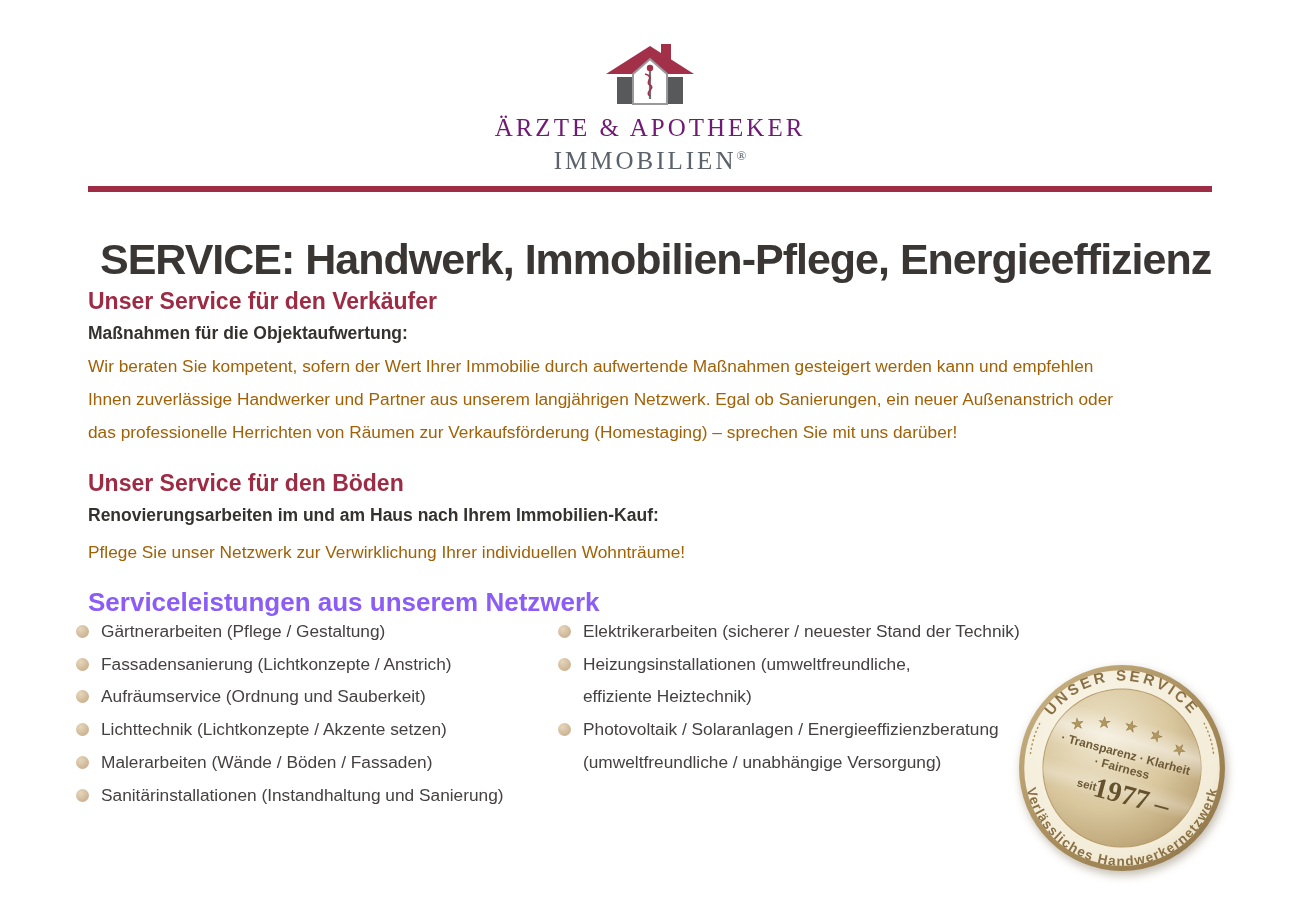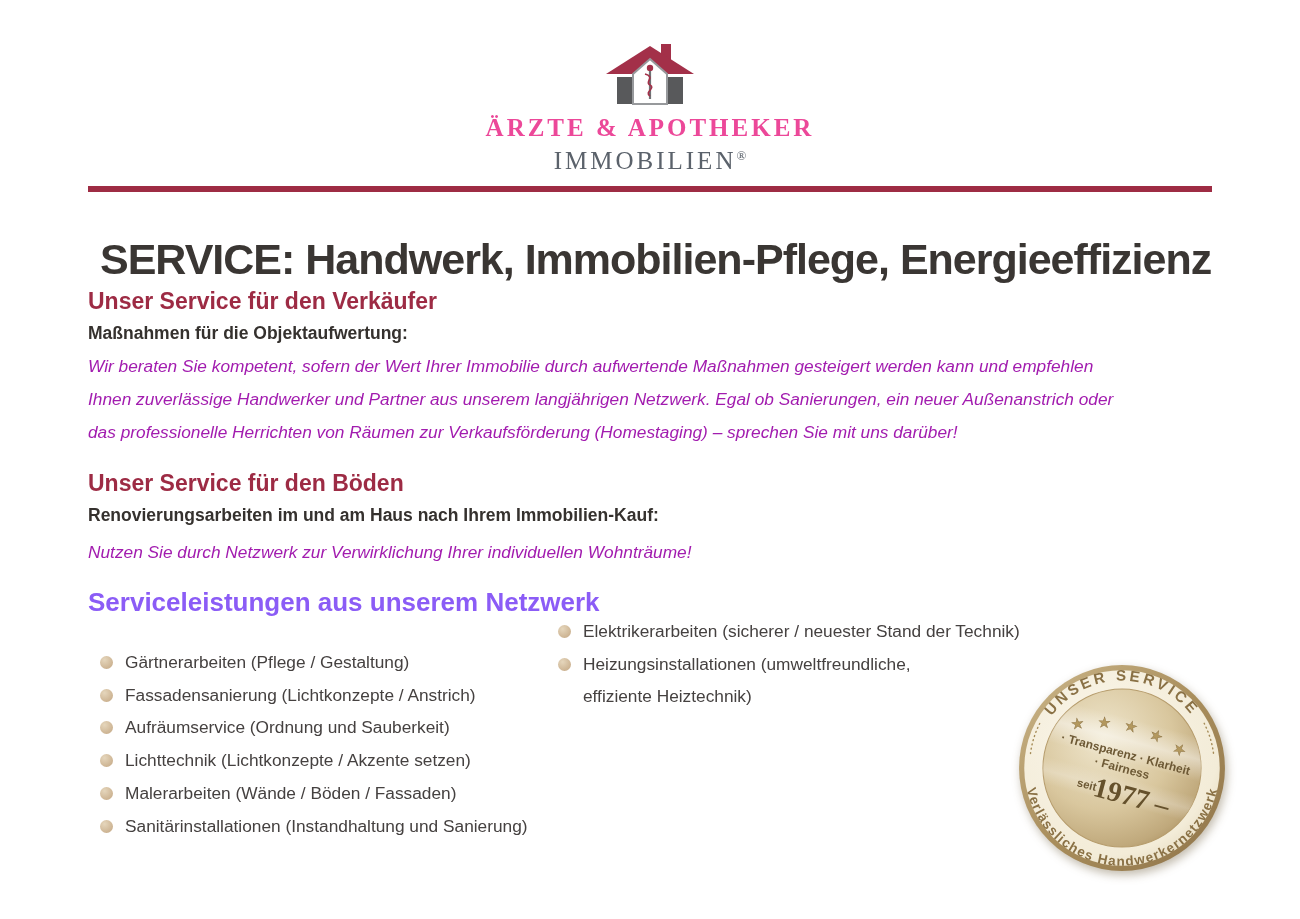--- a/index.html
+++ b/index.html
@@ -4,42 +4,42 @@
 <style>
   html,body{margin:0;padding:0;background:#e8e8e8;}
   .page{
     position:relative;width:1300px;height:919px;background:#ffffff;
     margin:0 auto;overflow:hidden;
     font-family:"Liberation Sans",sans-serif;color:#454140;
   }
   
   .logo{position:absolute;top:44px;left:0;width:1300px;display:flex;flex-direction:column;align-items:center;}
   .logo-house{width:92px;height:62px;display:block;}
-  .logo-line1{margin-top:8px;font-family:"Liberation Serif",serif;font-size:25px;letter-spacing:3px;color:#ec4899;font-weight:bold;}
+  .logo-line1{margin-top:8px;font-family:"Liberation Serif",serif;font-size:25px;letter-spacing:3px;color:#701a75;}
   .logo-line2{margin-top:5px;font-family:"Liberation Serif",serif;font-size:25px;letter-spacing:3px;color:#5b626b;}
   .logo-line2 sup{font-size:13px;letter-spacing:0;}
   
   .rule{position:absolute;top:186px;left:88px;width:1124px;height:6px;background:#9e2c44;}
   .page-title{
     position:absolute;top:206px;left:88px;width:1160px;
     font-size:43px;font-weight:700;letter-spacing:-1px;color:#3a3633;margin-left:12px;
   }
   
   .h2{position:absolute;left:88px;font-size:23px;font-weight:700;color:#9d2b44;}
   .sub{position:absolute;left:88px;font-size:17.5px;font-weight:700;color:#35312e;}
   .body-text{
     position:absolute;left:88px;width:1080px;font-size:17.3px;line-height:33px;
-    color:#a21caf;white-space:pre-line;font-style:italic;
+    color:#a16207;white-space:pre-line;
   }
   .h2-1{top:288px;} .sub-1{top:323px;} .body-1{top:350px;}
   .h2-2{top:470px;} .sub-2{top:505px;} .body-2{top:536px;}
   .h3{position:absolute;top:587px;left:88px;font-size:26px;font-weight:700;color:#8b5cf6;}
   
   .col{position:absolute;top:615px;display:flex;flex-direction:column;}
-  .col-left{left:100px;width:480px;margin-top:31px;}
+  .col-left{left:76px;width:480px;}
   .col-right{left:558px;width:520px;}
   .li{display:flex;align-items:flex-start;font-size:17.3px;line-height:32.7px;color:#454140;}
   .bullet{
     flex:0 0 13px;width:13px;height:13px;border-radius:50%;margin:10px 12px 0 0;
     background:radial-gradient(circle at 35% 30%,#e3d3b8,#cbb violet 60%,#c2a886);
     background:radial-gradient(circle at 35% 30%,#e5d6bc,#cdb493 70%,#bfa37d);
   }
   .li-text{white-space:pre-line;}
   
   .badge{position:absolute;left:1018px;top:664px;width:208px;height:208px;
@@ -69,21 +69,21 @@
   <h1 class="page-title">SERVICE: Handwerk, Immobilien-Pflege, Energieeffizienz</h1>
 
   <div class="h2 h2-1">Unser Service für den Verkäufer</div>
   <div class="sub sub-1">Maßnahmen für die Objektaufwertung:</div>
   <div class="body-text body-1">Wir beraten Sie kompetent, sofern der Wert Ihrer Immobilie durch aufwertende Maßnahmen gesteigert werden kann und empfehlen
 Ihnen zuverlässige Handwerker und Partner aus unserem langjährigen Netzwerk. Egal ob Sanierungen, ein neuer Außenanstrich oder
 das professionelle Herrichten von Räumen zur Verkaufsförderung (Homestaging) – sprechen Sie mit uns darüber!</div>
 
   <div class="h2 h2-2">Unser Service für den Böden</div>
   <div class="sub sub-2">Renovierungsarbeiten im und am Haus nach Ihrem Immobilien-Kauf:</div>
-  <div class="body-text body-2">Nutzen Sie durch Netzwerk zur Verwirklichung Ihrer individuellen Wohnträume!</div>
+  <div class="body-text body-2">Pflege Sie unser Netzwerk zur Verwirklichung Ihrer individuellen Wohnträume!</div>
 
   <div class="h3">Serviceleistungen aus unserem Netzwerk</div>
 
   <div class="col col-left">
     <div class="li">
         <span class="bullet"></span>
         <span class="li-text">Gärtnerarbeiten (Pflege / Gestaltung)</span>
       </div>
     <div class="li">
         <span class="bullet"></span>
@@ -109,20 +109,25 @@
 
   <div class="col col-right">
     <div class="li">
         <span class="bullet"></span>
         <span class="li-text">Elektrikerarbeiten (sicherer / neuester Stand der Technik)</span>
       </div>
     <div class="li">
         <span class="bullet"></span>
         <span class="li-text">Heizungsinstallationen (umweltfreundliche,
 effiziente Heiztechnik)</span>
+      </div>
+    <div class="li">
+        <span class="bullet"></span>
+        <span class="li-text">Photovoltaik / Solaranlagen / Energieeffizienzberatung
+(umweltfreundliche / unabhängige Versorgung)</span>
       </div>
   </div>
 
   <svg class="badge" viewBox="0 0 200 200">
     <defs>
       <linearGradient id="goldEdge" x1="0" y1="0" x2="1" y2="1">
         <stop offset="0" stop-color="#cdb88c"></stop>
           <stop offset="0.5" stop-color="#a98e5c"></stop>
           <stop offset="1" stop-color="#8f744a"></stop>
       </linearGradient>

